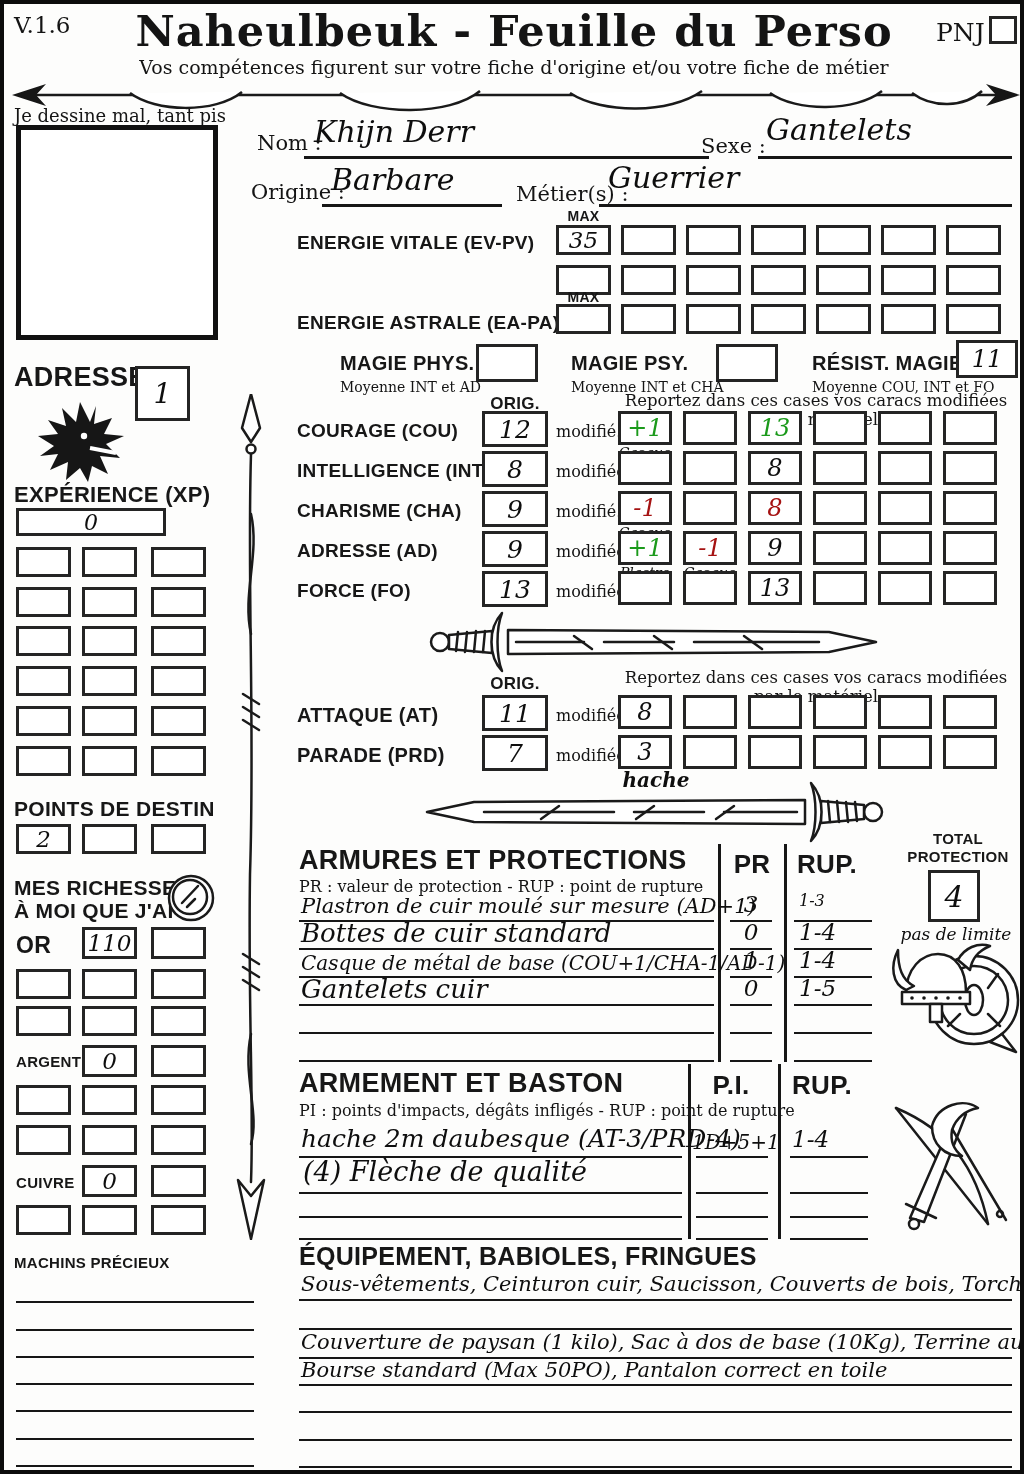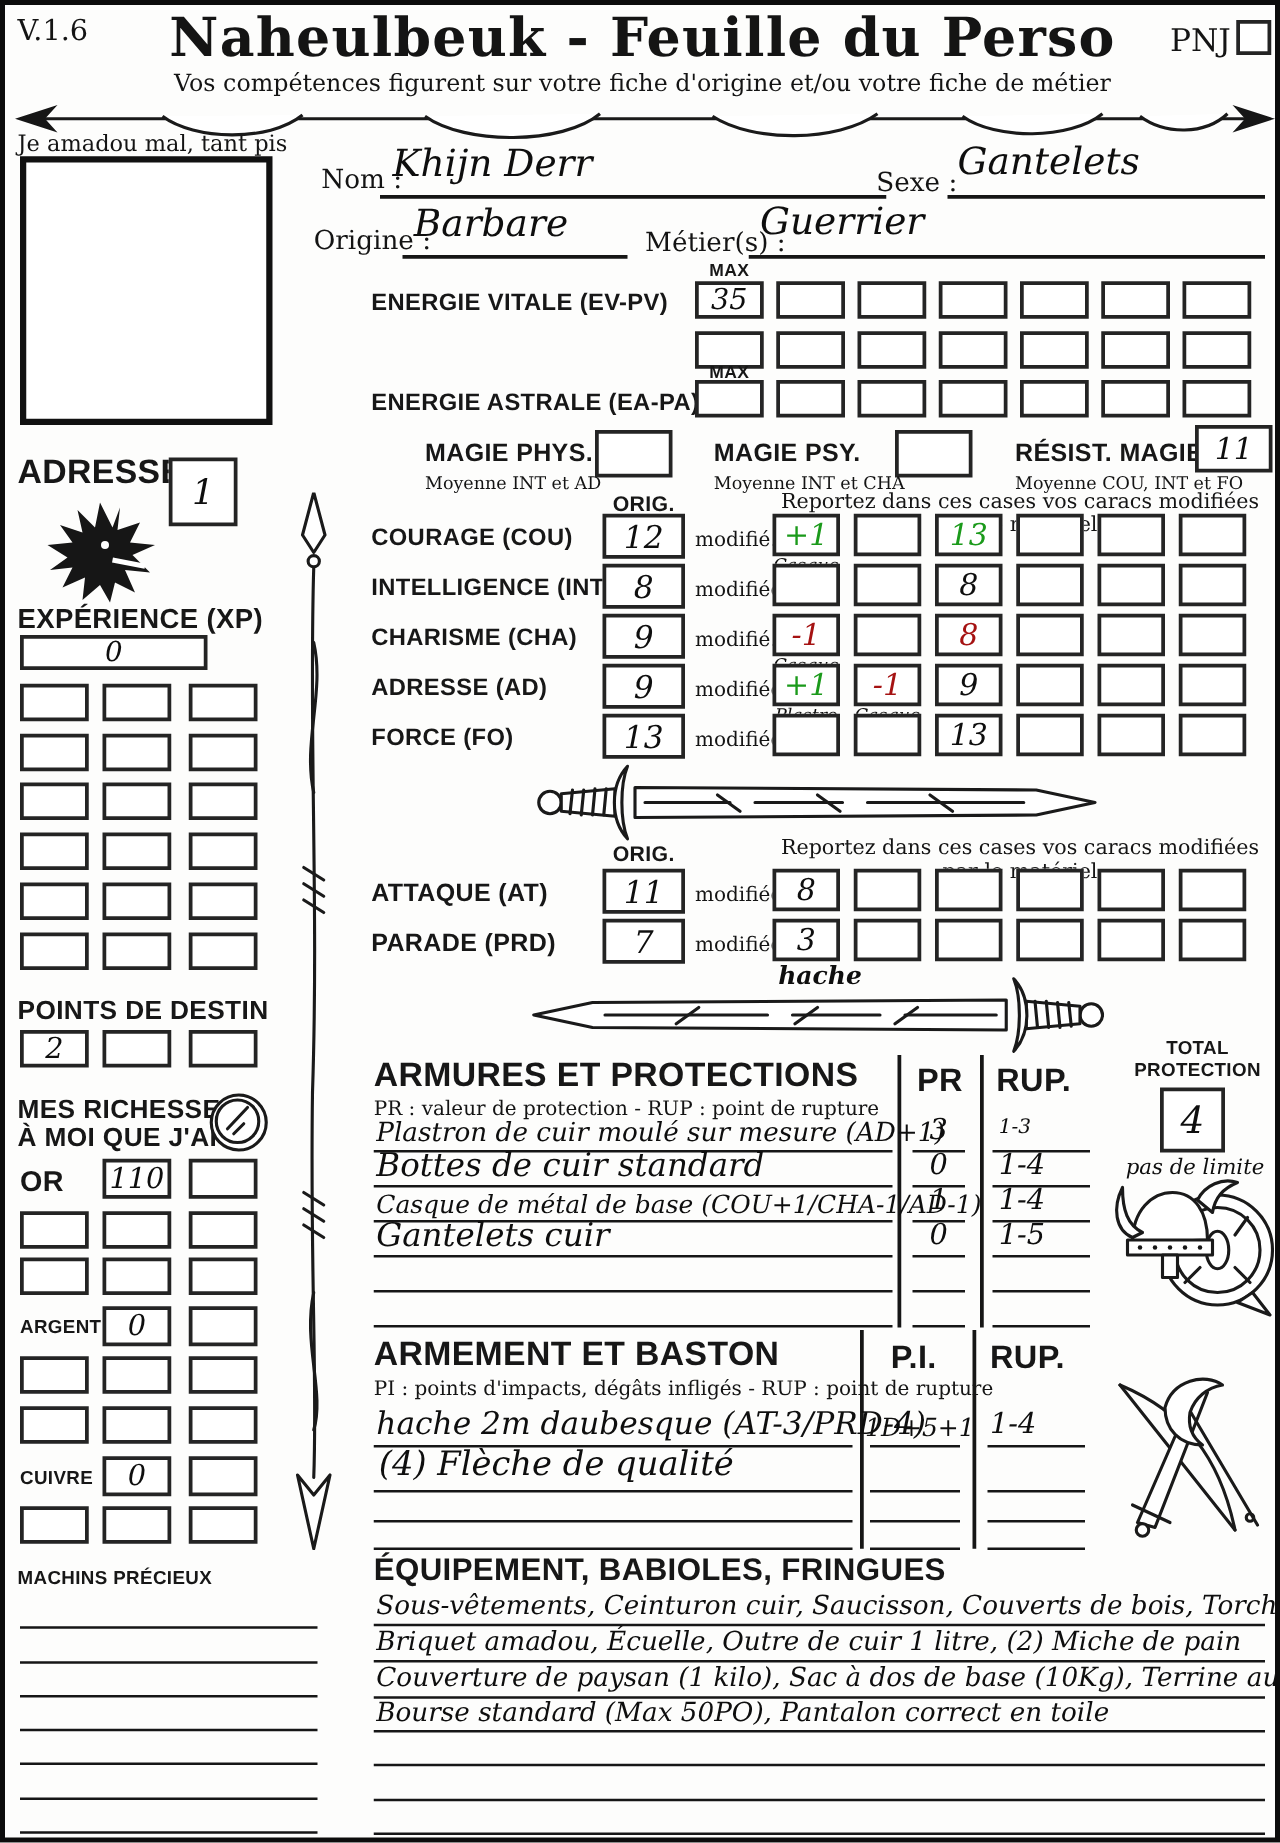--- a/index.html
+++ b/index.html
@@ -40,21 +40,21 @@
       <path class="solid" d="M2,17 L36,6 L26,17 L36,28 Z"></path>
       <path class="solid" d="M1010,17 L976,6 L986,17 L976,28 Z"></path>
       <path class="inkfill" d="M120,15 C145,34 205,36 232,14"></path>
       <path class="inkfill" d="M330,15 C362,38 440,38 470,13"></path>
       <path class="inkfill" d="M560,15 C592,36 660,36 692,13"></path>
       <path class="inkfill" d="M760,15 C786,34 846,34 872,13"></path>
       <path class="inkfill" d="M902,15 C922,30 954,30 972,13"></path>
     </svg>
   </div>
 
-  <div class="abs serif ital" style="left:10px;top:101px;font-size:18px;">Je amadou mal, tant pis</div>
+  <div class="abs serif ital" style="left:10px;top:101px;font-size:18px;">Je dessine mal, tant pis</div>
   <div class="abs" style="left:12px;top:121px;width:202px;height:215px;border:5px solid #111;background:#fff;box-sizing:border-box;"></div>
 
   <div class="abs serif" style="left:253px;top:127px;font-size:21px;">Nom :</div>
   <div class="abs script" style="left:310px;top:110px;font-size:30px;">Khijn Derr</div>
   <div class="ul" style="left:300px;top:152px;width:405px;"></div>
   <div class="abs serif" style="left:697px;top:130px;font-size:21px;">Sexe :</div>
   <div class="abs script" style="left:762px;top:108px;font-size:30px;">Gantelets</div>
   <div class="ul" style="left:754px;top:152px;width:254px;"></div>
 
   <div class="abs serif" style="left:247px;top:176px;font-size:21px;">Origine :</div>
@@ -528,21 +528,20 @@
       <circle class="inkfill" cx="36" cy="134" r="5"></circle>
       <path class="ink" d="M128,130 L70,32" stroke-width="4.5"></path>
       <path class="inkfill" d="M54,36 C60,14 86,8 100,18 C88,20 78,28 74,40 C72,52 76,60 84,66 C66,66 54,54 54,36 Z"></path>
       <circle class="ink" cx="122" cy="124" r="3" stroke-width="2"></circle>
     </svg>
   </div>
 
   <div class="abs disp" style="left:295px;top:1238px;font-size:25px;">ÉQUIPEMENT, BABIOLES, FRINGUES</div>
   <div class="abs script" style="left:297px;top:1268px;font-size:21px;">Sous-vêtements, Ceinturon cuir, Saucisson, Couverts de bois, Torche (1H)</div>
   <div class="ulthin" style="left:295px;top:1295px;width:713px;"></div>
-  <div class="abs script" style="left:297px;top:1297px;font-size:21px;">Briquet amadou, Écuelle, Outre de cuir 1 litre, (2) Miche de pain</div>
   <div class="ulthin" style="left:295px;top:1324px;width:713px;"></div>
   <div class="abs script" style="left:297px;top:1326px;font-size:21px;">Couverture de paysan (1 kilo), Sac à dos de base (10Kg), Terrine au porc</div>
   <div class="ulthin" style="left:295px;top:1353px;width:713px;"></div>
   <div class="abs script" style="left:297px;top:1354px;font-size:21px;">Bourse standard (Max 50PO), Pantalon correct en toile</div>
   <div class="ulthin" style="left:295px;top:1380px;width:713px;"></div>
   <div class="ulthin" style="left:295px;top:1407px;width:713px;"></div>
   <div class="ulthin" style="left:295px;top:1435px;width:713px;"></div>
   <div class="ulthin" style="left:295px;top:1462px;width:713px;"></div>
 
 </div>

